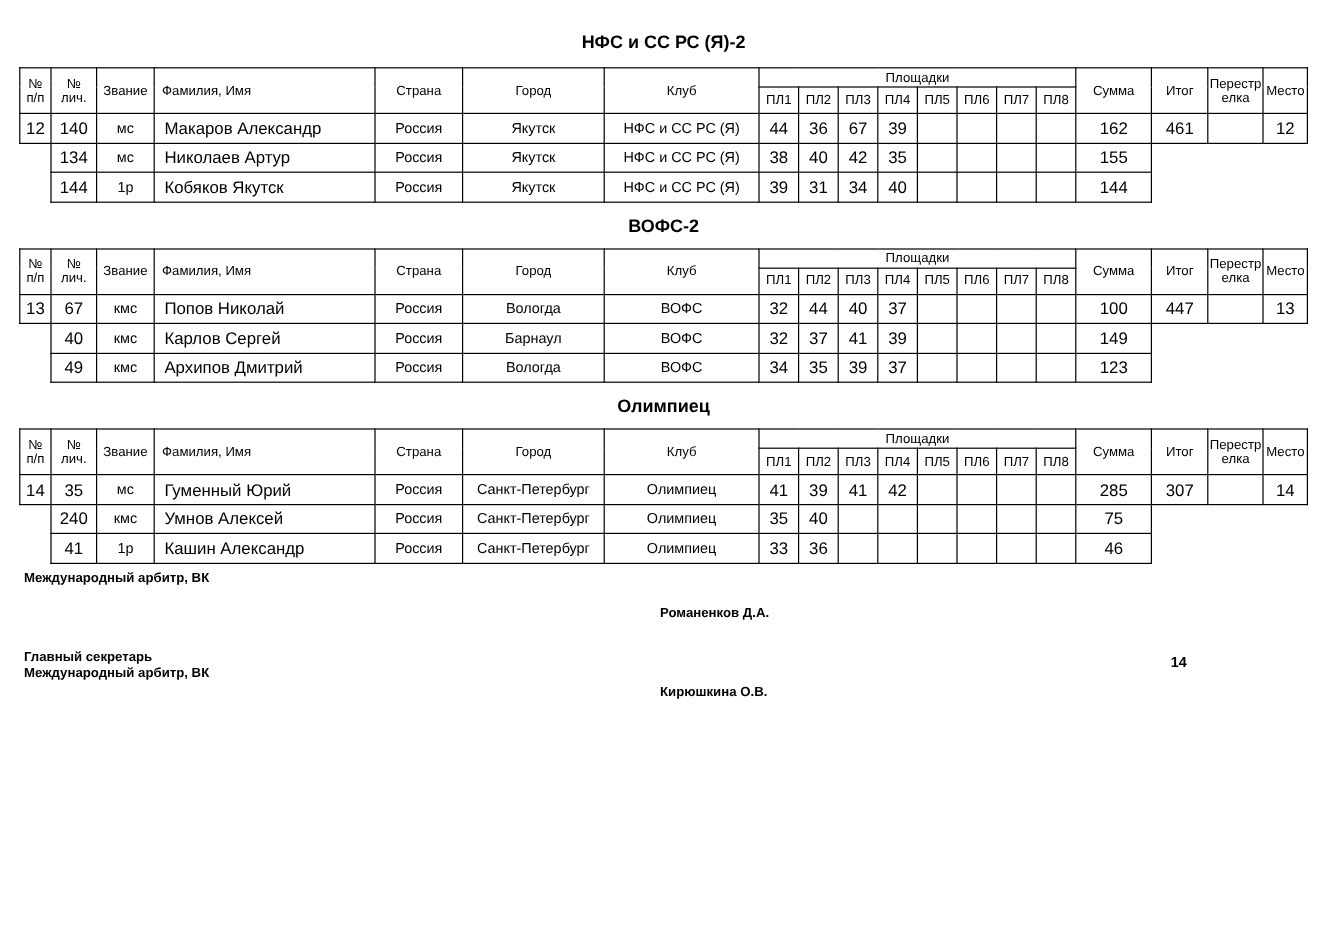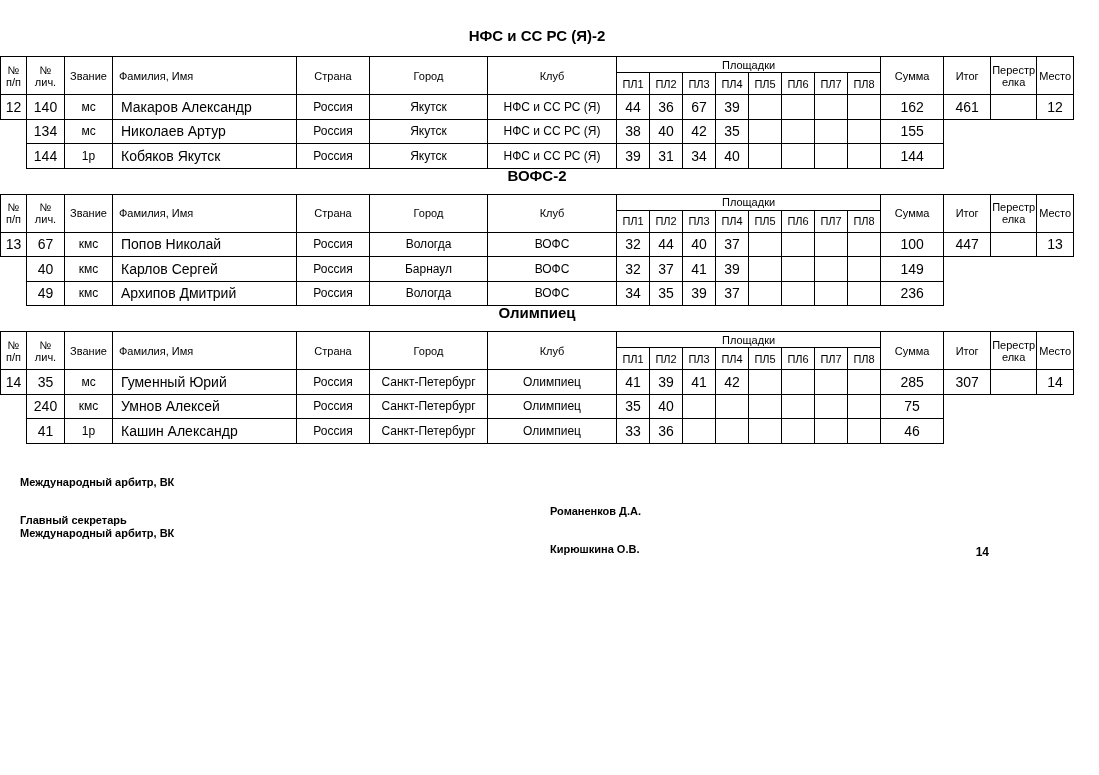--- a/index.html
+++ b/index.html
@@ -3,31 +3,31 @@
 <meta charset="utf-8">
 <style>
   * { margin: 0; padding: 0; box-sizing: border-box; }
   html, body { background: #ffffff; }
   body {
     width: 1099px; height: 775px;
     font-family: "Liberation Sans", sans-serif;
     color: #000000;
     overflow: hidden;
   }
-  .page { position: relative; width: 1005px; height: 775px; padding: 29px 0 0 0; }
+  .page { position: relative; width: 1005px; height: 775px; padding: 29px 0 0 16px; }
 
   .table-title {
     width: 1074px;
     text-align: center;
     font-size: 15px;
     font-weight: bold;
     line-height: 14px;
   }
   .title-first { margin-bottom: 13px; }
-  .title-next  { margin-bottom: 11px; }
+  .title-next  { margin-top: 13px; margin-bottom: 11px; }
 
   table.results {
     border-collapse: collapse;
     table-layout: fixed;
     width: 1074px;
   }
   .results th, .results td {
     border: 1.5px solid #000;
     text-align: center;
     vertical-align: middle;
@@ -53,21 +53,21 @@
   .sig {
     position: absolute;
     left: 20px;
     width: 900px;
     font-weight: bold;
     font-size: 11px;
     line-height: 13px;
   }
   .sig .sig-name { position: absolute; left: 530px; top: 0; white-space: nowrap; margin-top: 29px; }
   .sig-1 { top: 476px; }
-  .sig-2 { top: 514px; }
+  .sig-2 { top: 542px; }
 
   .page-num {
     position: absolute;
     top: 545px;
     right: 16px;
     font-weight: bold;
     font-size: 12px;
   }
 </style>
 </head>
@@ -301,21 +301,21 @@
             <td class="sm">Вологда</td>
             <td class="sm">ВОФС</td>
             <td>34</td>
             <td>35</td>
             <td>39</td>
             <td>37</td>
             <td></td>
             <td></td>
             <td></td>
             <td></td>
-            <td>236</td>
+            <td>123</td>
             <td class="nb"></td>
             <td class="nb"></td>
             <td class="nb"></td>
           </tr>
         </tbody>
     </table>
   </section>
 
   <section>
     <div class="table-title title-next">Олимпиец</div>

